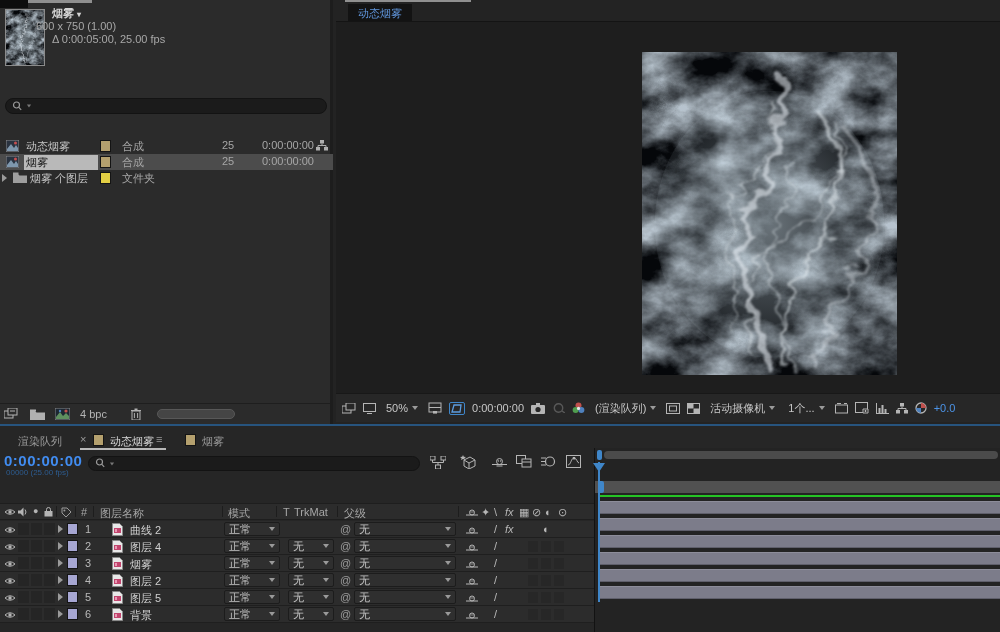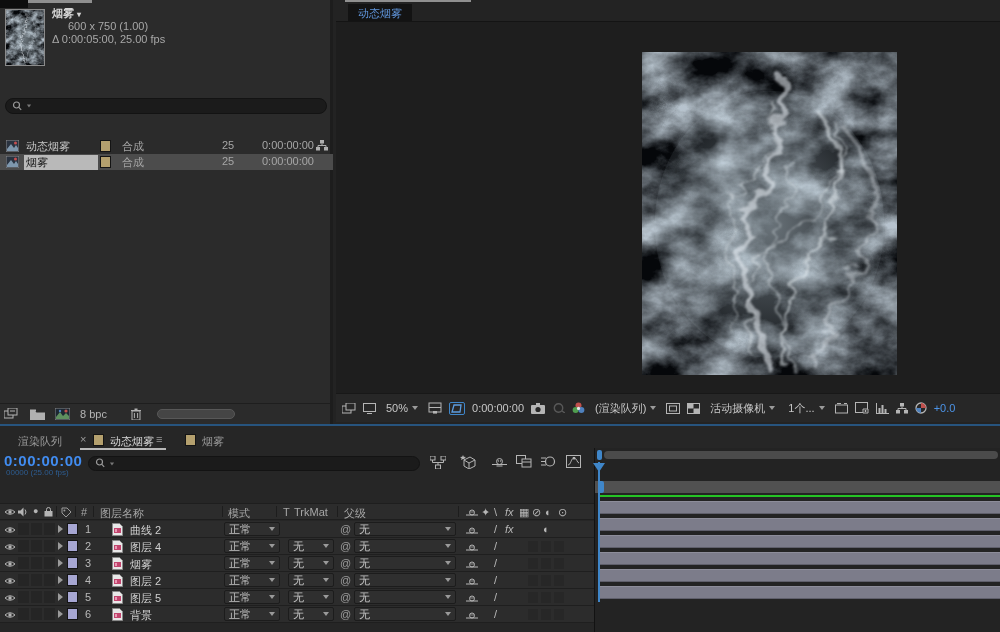--- a/index.html
+++ b/index.html
@@ -88,21 +88,21 @@
         <g filter="url(#wispF)" fill="none" stroke="#e9eff4">
           <path d="M310 740 C250 600 210 470 265 330 C300 240 350 170 330 60" stroke-width="16" opacity="0.55"></path>
           <path d="M330 730 C300 620 380 520 430 430 C480 340 470 240 420 150" stroke-width="9" opacity="0.5"></path>
         </g>
       </svg>
     </div>
 
     <div class="abs txt" style="left:52px;top:6px;color:#d4d4d4;font-weight:bold">
       <span>烟雾</span> <span style="font-size:8px">▾</span>
     </div>
-    <div class="abs txt" style="left:68px;top:20px;color:#a8a8a8">600 x 750 (1.00)</div>
+    <div class="abs txt" style="left:36px;top:20px;color:#a8a8a8">600 x 750 (1.00)</div>
     <div class="abs txt" style="left:52px;top:33px;color:#a8a8a8">Δ 0:00:05:00, 25.00 fps</div>
 
     <div class="abs" id="projSearch">
       <span class="icon">
         <svg width="11" height="11" viewBox="0 0 11 11">
             <circle cx="4.5" cy="4" r="3" fill="none" stroke="#9a9a9a" stroke-width="1.2"></circle>
             <line x1="6.6" y1="6.2" x2="9.2" y2="8.8" stroke="#9a9a9a" stroke-width="1.2"></line>
           </svg>
       </span>
       <span class="chev" style="transform:scale(0.7);border-top-color:#777"></span>
@@ -140,20 +140,32 @@
             <circle cx="9.5" cy="3" r="1.5" fill="#c75050"></circle>
           </svg>
       </span>
       <span class="abs txt" style="left:24px;top:1px;width:74px;background:#b9b9b9;color:#141414;padding-left:2px">烟雾</span>
       <span class="lblsq" style="left:100px;top:2px;background:#b4a06e"></span>
       <span class="abs txt" style="left:122px;top:1px">合成</span>
       <span class="abs txt" style="left:222px;top:1px">25</span>
       <span class="abs txt" style="left:262px;top:1px">0:00:00:00</span>
     </div>
 
+    <div class="prow" style="top:170px">
+      <span class="expander" style="left:2px;top:4px"></span>
+      <span class="abs icon" style="left:13px;top:2px">
+        <svg width="14" height="11" viewBox="0 0 14 11">
+            <path d="M0 2 h5 l1.5 1.5 H14 V11 H0 Z" fill="#9e9e9e"></path>
+            <rect x="0" y="0.5" width="5.5" height="2" fill="#9e9e9e"></rect>
+          </svg>
+      </span>
+      <span class="abs txt name" style="left:30px;top:1px">烟雾 个图层</span>
+      <span class="lblsq" style="left:100px;top:2px;background:#e3cf44"></span>
+      <span class="abs txt" style="left:122px;top:1px">文件夹</span>
+    </div>
 
     <div class="abs" id="projFooter">
       <span class="icon">
         <svg width="16" height="12" viewBox="0 0 16 12">
             <rect x="0" y="3" width="9" height="7" fill="none" stroke="#b5b5b5"></rect>
             <rect x="4" y="0" width="9" height="7" fill="#2b2b2b" stroke="#b5b5b5"></rect>
             <line x1="6" y1="3" x2="11" y2="3" stroke="#b5b5b5"></line>
           </svg>
       </span>
       <span class="icon">
@@ -163,21 +175,21 @@
           </svg>
       </span>
       <span class="icon">
         <svg width="15" height="12" viewBox="0 0 15 12">
             <rect width="15" height="12" fill="#1d2732" stroke="#8b8b8b"></rect>
             <path d="M1 9 L5 4 L8 8 L11 5 L14 8 V11 H1 Z" fill="#5f8f5f"></path>
             <circle cx="11" cy="3" r="1.6" fill="#c0504d"></circle>
             <circle cx="5" cy="3" r="1.2" fill="#4f81bd"></circle>
           </svg>
       </span>
-      <span class="txt" style="color:#b5b5b5">8 bpc</span>
+      <span class="txt" style="color:#b5b5b5">4 bpc</span>
       <span class="icon" style="margin-left:14px">
         <svg width="10" height="12" viewBox="0 0 10 12">
             <rect x="1" y="3" width="8" height="9" fill="none" stroke="#b0b0b0"></rect>
             <line x1="0" y1="2.5" x2="10" y2="2.5" stroke="#b0b0b0"></line>
             <rect x="3.5" y="0.5" width="3" height="1.6" fill="#b0b0b0"></rect>
             <line x1="3.4" y1="5" x2="3.4" y2="10" stroke="#b0b0b0"></line>
             <line x1="6.6" y1="5" x2="6.6" y2="10" stroke="#b0b0b0"></line>
           </svg>
       </span>
       <span style="width:78px;height:10px;background:#454545;border:1px solid #585858;border-radius:5px;margin-left:6px"></span>

